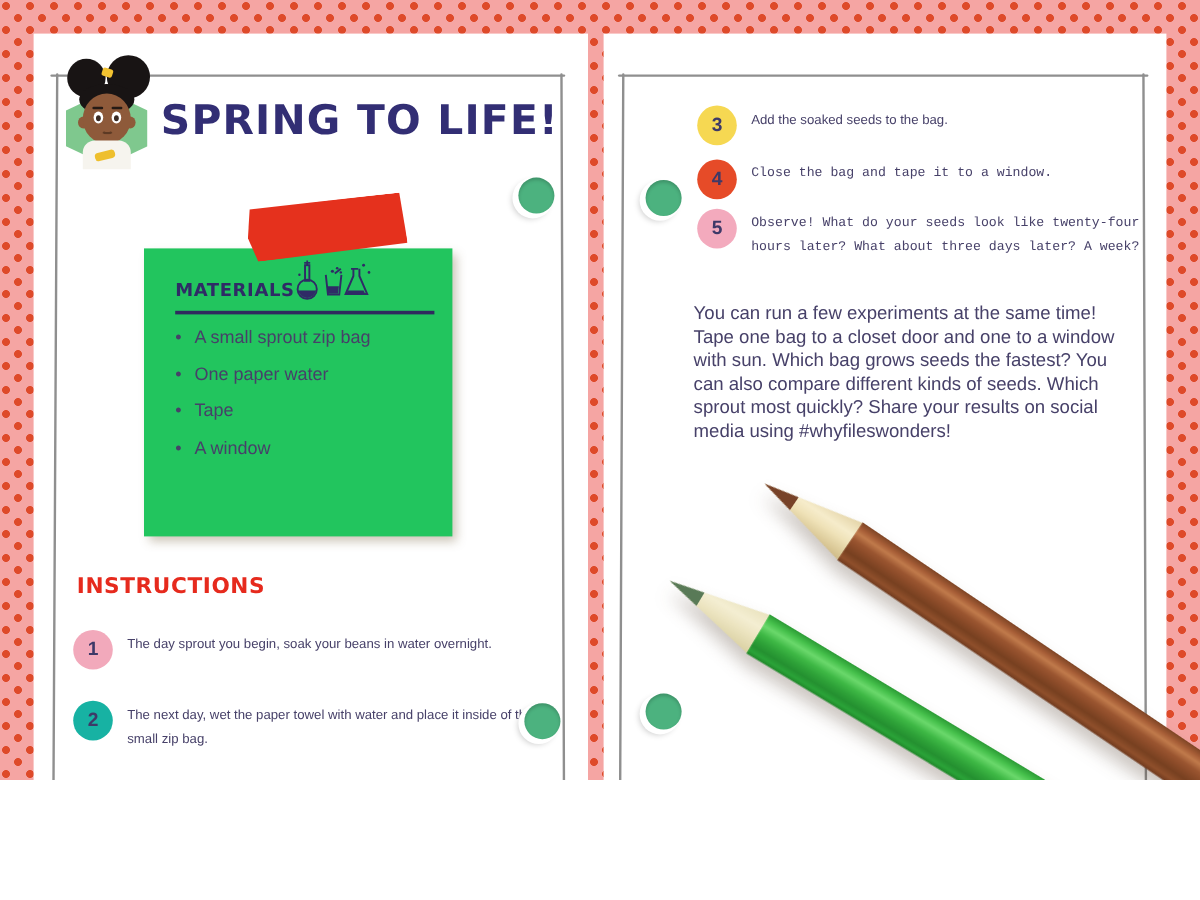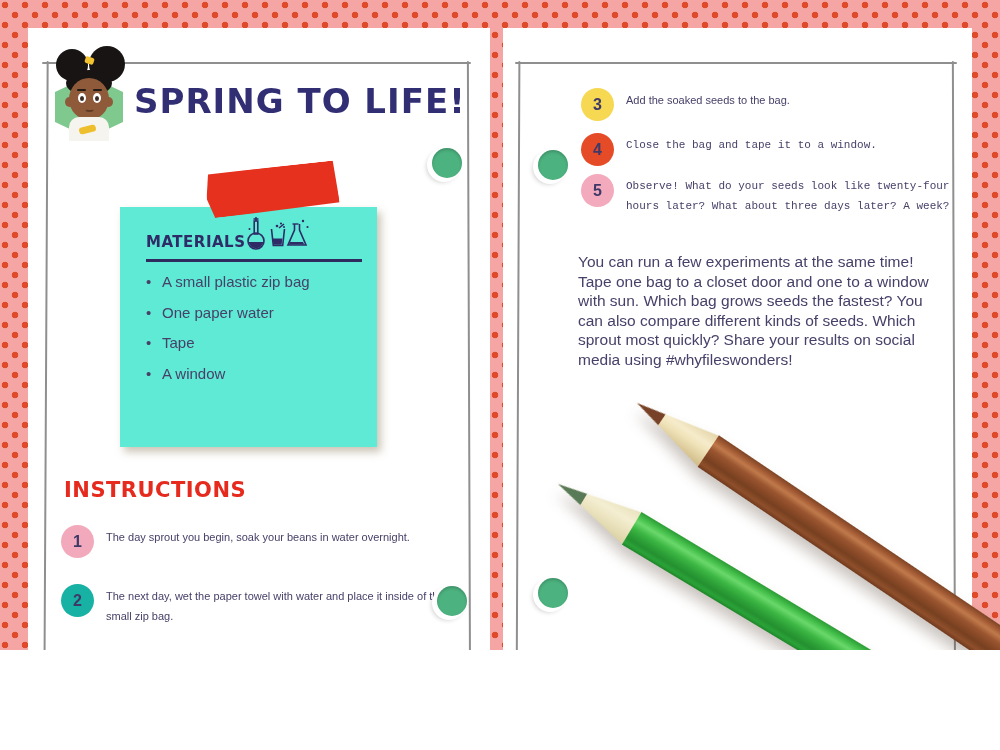--- a/index.html
+++ b/index.html
@@ -48,21 +48,21 @@
     border:2px solid rgba(0,0,0,0); border-bottom:2px solid #5d3a24; border-radius:50%; }
   .coat { position:absolute; left:16px; top:69px; width:40px; height:24px;
     background:#f6f4ee; border-radius:10px 10px 0 0; }
   .gadget { position:absolute; left:26px; top:78px; width:17px; height:7px;
     background:#eebf2d; border-radius:3px; transform:rotate(-14deg); }
 
   
   .title { position:absolute; left:106px; top:54px; font-size:34px; line-height:38px;
     font-weight:800; letter-spacing:1px; color:#322e74; font-family:"DejaVu Sans", sans-serif; }
   .ink { color:#474169; }
-  .instructions-heading { position:absolute; left:36px; top:450px; font-size:21px;
+  .instructions-heading { position:absolute; left:36px; top:450px; font-size:18px;
     font-weight:800; letter-spacing:.5px; color:#e62a1d; font-family:"DejaVu Sans", sans-serif; }
 
   
   .tape { position:absolute; left:178px; top:139px; width:132px; height:45px;
     background:#e5311d; transform:rotate(-6deg); z-index:3;
     clip-path:polygon(3% 2%, 98% 0, 100% 94%, 5% 100%, 0 55%); }
   .note { position:absolute; left:92px; top:179px; width:257px; height:240px;
     background:#f4e6b4; z-index:2; box-shadow:4px 5px 8px rgba(110,90,50,.35); }
   .note-heading { position:absolute; left:26px; top:26px; font-size:15px; font-weight:800;
     letter-spacing:.5px; color:#2f2b66; font-family:"DejaVu Sans", sans-serif; }
@@ -139,21 +139,21 @@
         </div>
       <div class="smile"></div>
       <div class="coat"></div>
       <div class="gadget"></div>
     </div>
 
     <h1 class="title">SPRING TO LIFE!</h1>
 
     <div class="tape" style="background-color: rgb(229, 49, 29);"></div>
 
-    <div class="note" style="background-color: #5eead4;">
+    <div class="note" style="background-color: #22c55e;">
       <span class="note-heading">MATERIALS</span>
       <svg class="glassware" width="64" height="38" viewBox="0 0 64 38">
         <g stroke="#2f2b66" stroke-width="1.6" fill="none">
           <rect x="8.2" y="6" width="3.6" height="13"></rect>
           <circle cx="10" cy="26" r="8"></circle>
           <path d="M10 2 v4 M7.5 4 h5" stroke-width="1.4"></path>
           <path d="M25.5 14 l1.8 16.5 h9.4 l1.8 -16.5"></path>
           <path d="M48.5 9 v6 l-6.5 15 h18 l-6.5 -15 v-6"></path>
           <path d="M46.5 9 h6" stroke-width="1.4"></path>
         </g>
@@ -165,21 +165,21 @@
             <circle cx="35" cy="8.5" r="1.1"></circle>
           <circle cx="38" cy="12" r="1"></circle>
             <circle cx="57" cy="6" r="1.2"></circle>
           <circle cx="61.5" cy="12" r="1.1"></circle>
             <circle cx="3.5" cy="14" r="1"></circle>
         </g>
         <path d="M33 13 l5 -4" stroke="#2f2b66" stroke-width="1.6"></path>
       </svg>
       <div class="note-rule"></div>
       <ul class="materials-list">
-        <li>A small plastic zip bag</li>
+        <li>A small sprout zip bag</li>
         <li>One paper water</li>
         <li>Tape</li>
         <li>A window</li>
       </ul>
     </div>
 
     <h2 class="instructions-heading">INSTRUCTIONS</h2>
 
     <div class="step" style="left:33px; top:497px; width:390px;">
       <div class="step-circle" style="background-color: rgb(242, 169, 187);">1</div>

